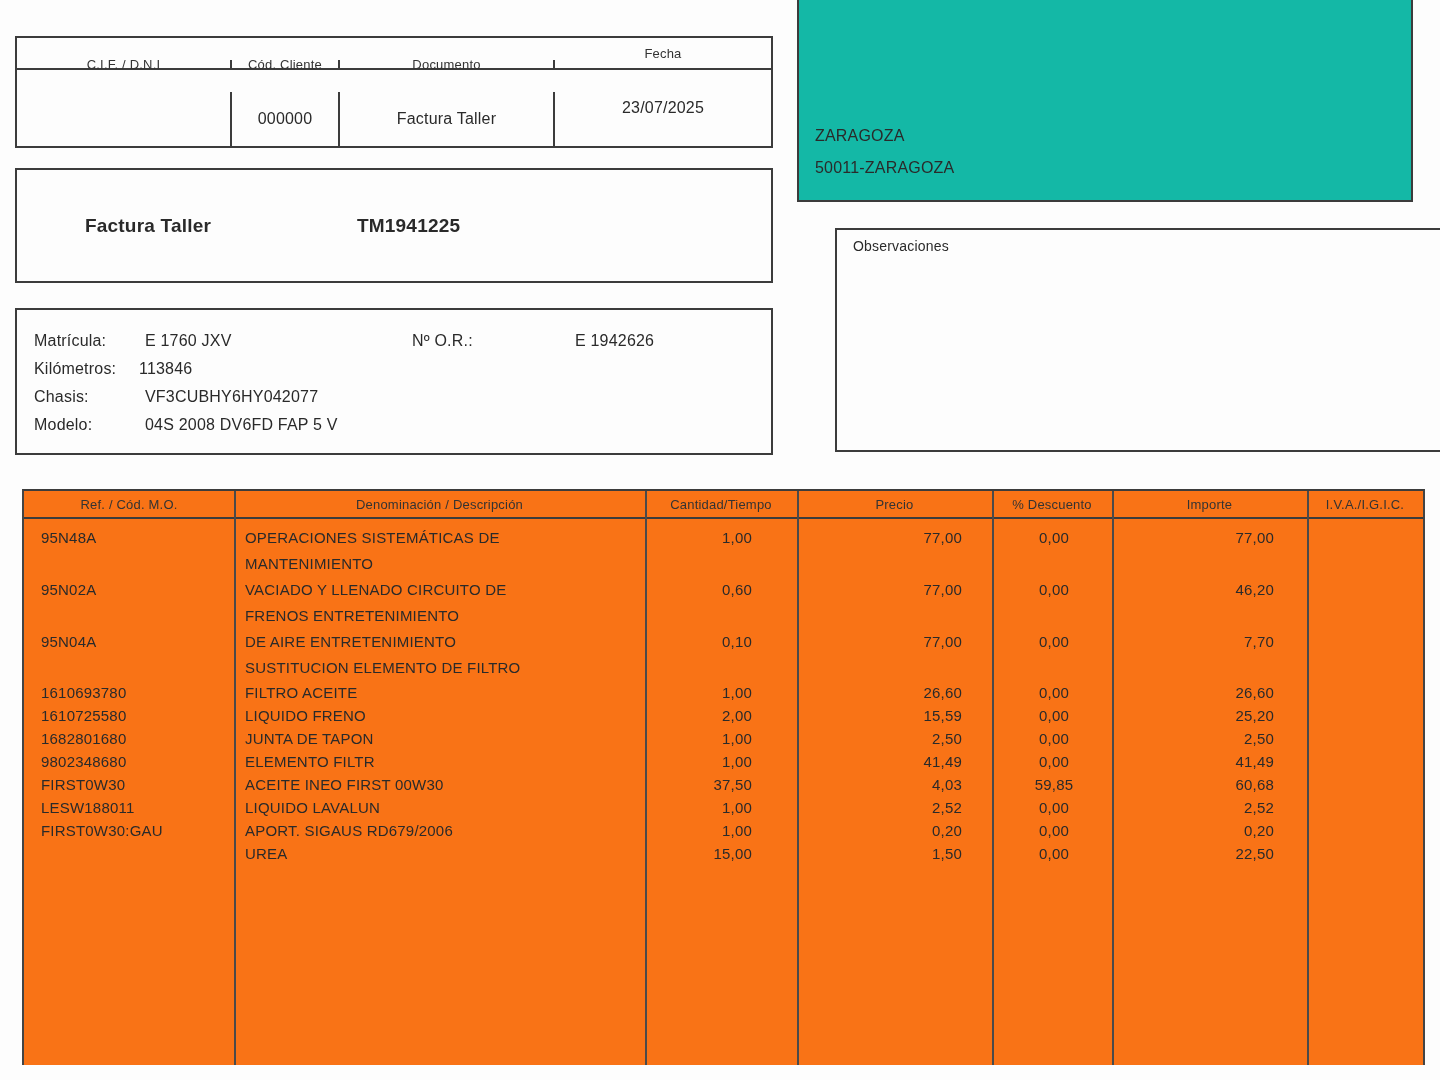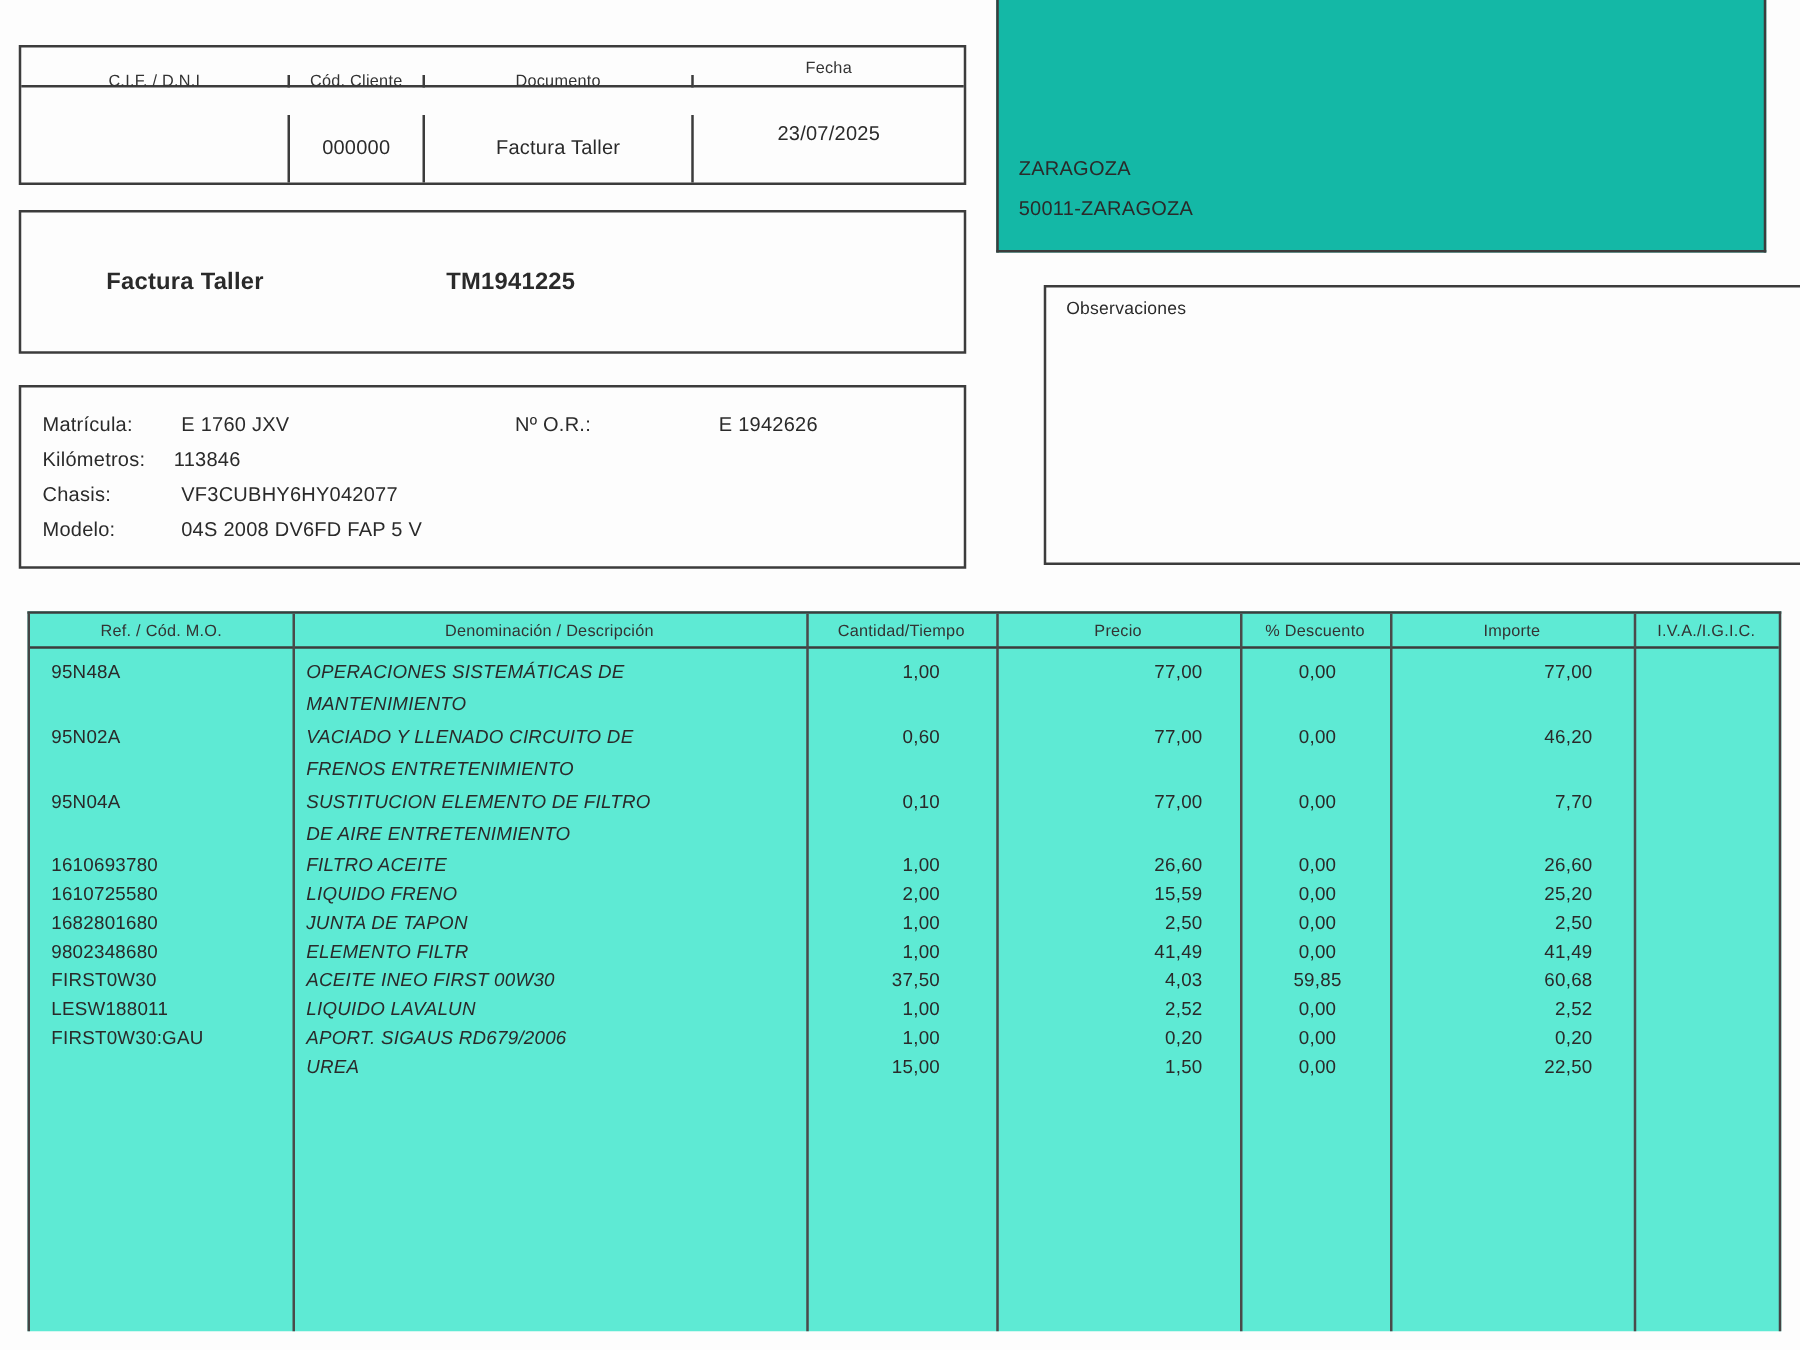--- a/index.html
+++ b/index.html
@@ -38,31 +38,31 @@
     box-sizing:border-box; position:absolute; background:#14b8a6; }
   .address-lines { position:absolute; left:16px; top:120px; font-size:16px; line-height:32px; }
 
   
   .obs-box { left:795px; top:228px; width:625px; height:224px;margin-left:40px; }
   .obs-label { position:absolute; left:16px; top:8px; font-size:14px; }
 
   
   .items-table { position:absolute; left:22px; top:489px; width:1403px; height:576px;
     border-top:2px solid #3c3c3c; border-left:2px solid #444; border-right:2px solid #444;
-    box-sizing:border-box; background:#5eead4; }
+    box-sizing:border-box; background:#f97316; }
   .vline { position:absolute; top:0; bottom:0; width:2px; background:#4a4a4a; }
   .items-header { display:flex; height:26px; border-bottom:2px solid #3c3c3c; font-size:13px; color:#333; }
   .hcell { display:flex; align-items:center; justify-content:center; box-sizing:border-box; }
   .items-rows { padding-top:6px; }
   .irow { display:flex; font-size:15px; }
   .irow.multi { line-height:26px; }
   .irow.single { line-height:23px; }
   .icell { box-sizing:border-box; }
   .c-ref { width:210px; padding-left:17px; }
-  .c-desc { width:413px; padding-left:11px;font-style:italic; }
+  .c-desc { width:413px; padding-left:11px; }
   .c-qty { width:152px; text-align:right; padding-right:47px; }
   .c-price { width:195px; text-align:right; padding-right:32px; }
   .c-disc { width:120px; text-align:center; }
   .c-amount { width:195px; text-align:right; padding-right:35px; }
   .c-iva { flex:1; }
 </style>
 </head>
 <body>
 
 <div class="page">
@@ -154,22 +154,22 @@
           </div>
           <div class="icell c-qty">0,60</div>
           <div class="icell c-price">77,00</div>
           <div class="icell c-disc">0,00</div>
           <div class="icell c-amount">46,20</div>
           <div class="icell c-iva"></div>
         </div>
         <div class="irow multi">
           <div class="icell c-ref">95N04A</div>
           <div class="icell c-desc">
+            <div>DE AIRE ENTRETENIMIENTO</div>
             <div>SUSTITUCION ELEMENTO DE FILTRO</div>
-            <div>DE AIRE ENTRETENIMIENTO</div>
           </div>
           <div class="icell c-qty">0,10</div>
           <div class="icell c-price">77,00</div>
           <div class="icell c-disc">0,00</div>
           <div class="icell c-amount">7,70</div>
           <div class="icell c-iva"></div>
         </div>
         <div class="irow single">
           <div class="icell c-ref">1610693780</div>
           <div class="icell c-desc">

